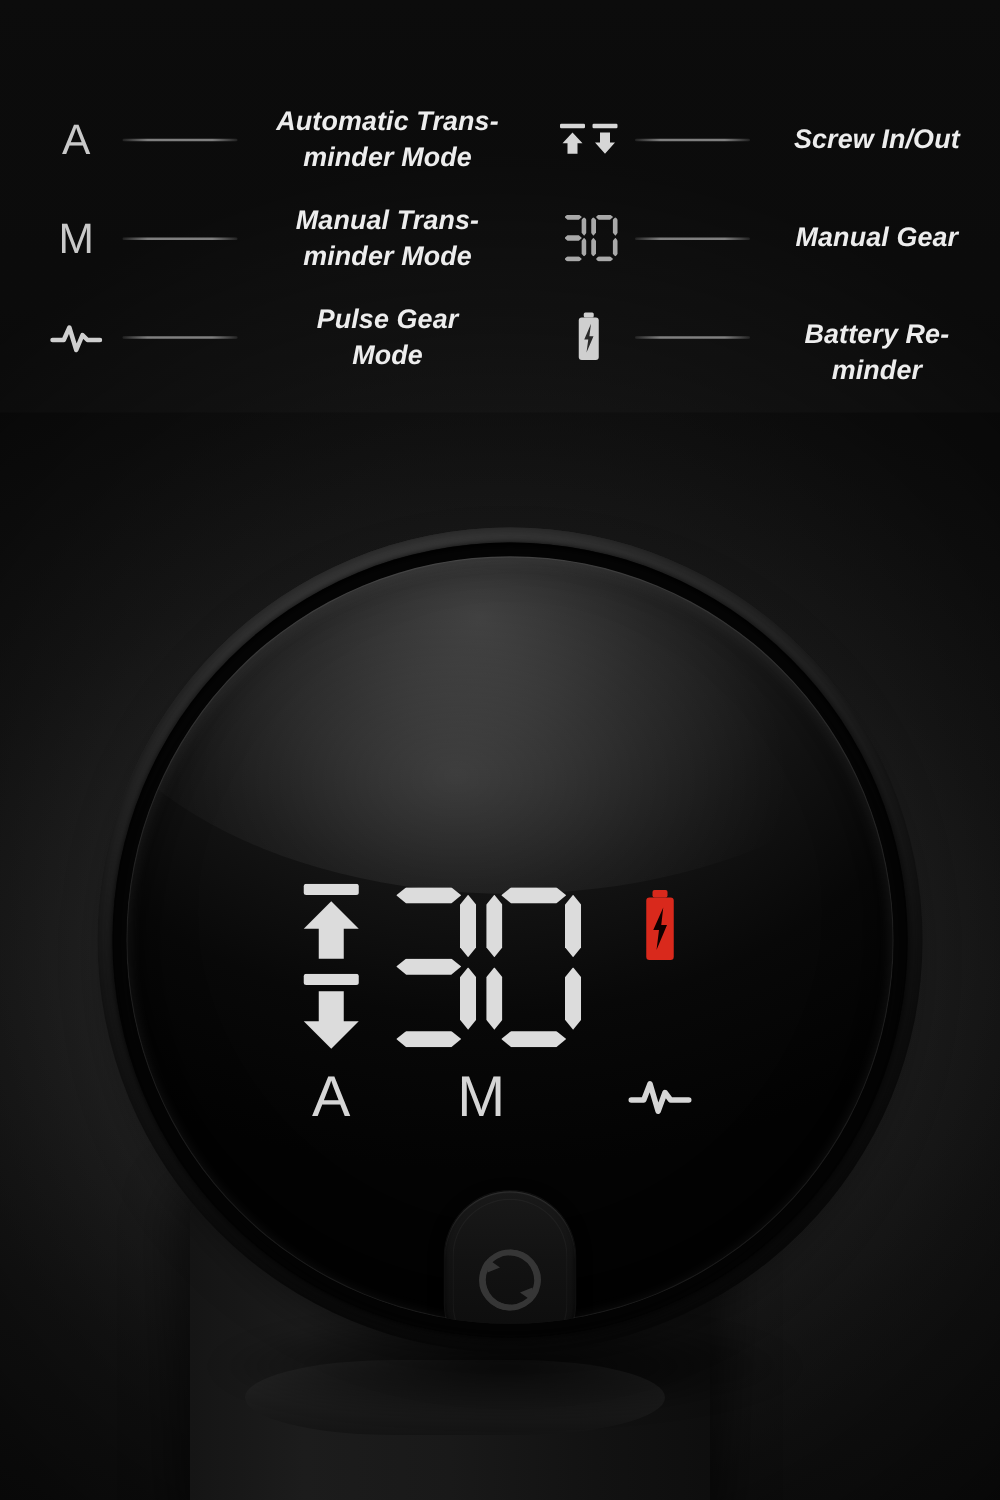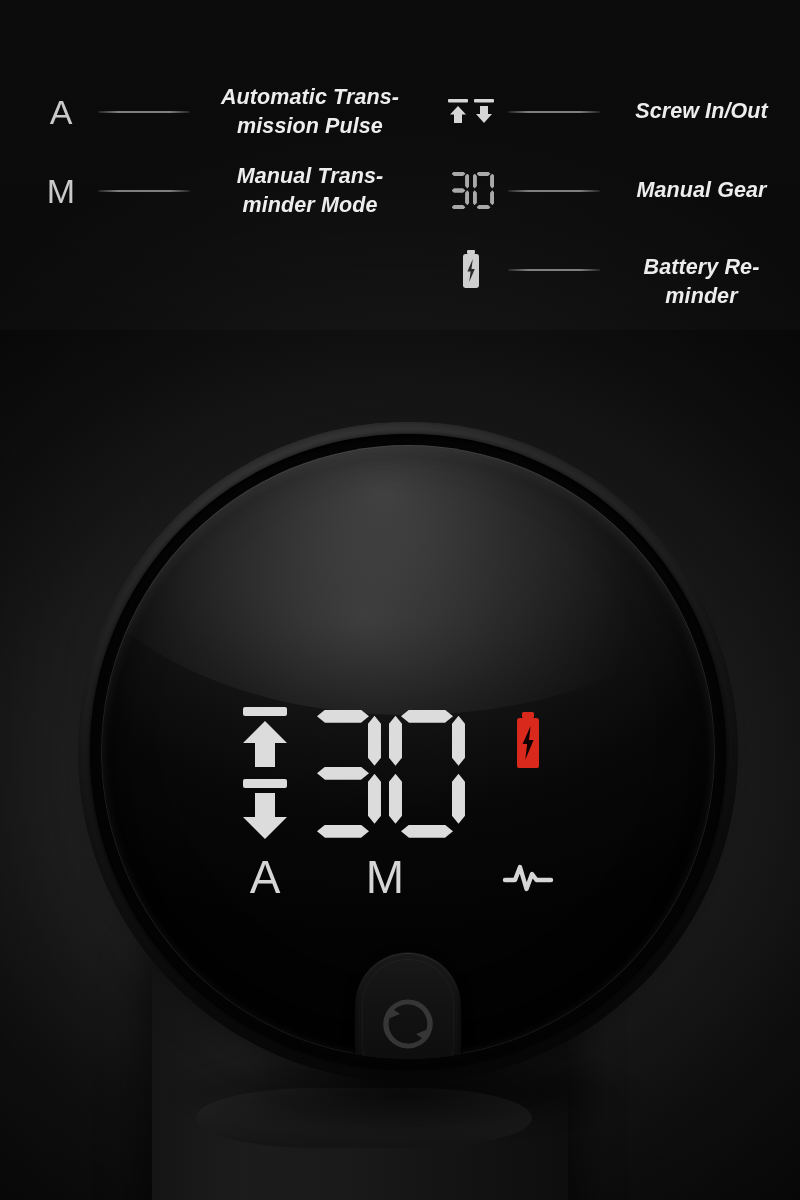--- a/index.html
+++ b/index.html
@@ -338,32 +338,42 @@
   <div class="legend">
 
     <div class="legend-col left">
 
       <div class="legend-row">
         <div class="legend-icon">
           <span style="font-size:34px;font-weight:400;color:#c9c9c9;line-height:1;">A</span>
         </div>
         <div class="legend-rule"></div>
         <div class="legend-text" style="white-space:pre-line;">Automatic Trans-
-mission Pulse</div>
+minder Mode</div>
       </div>
 
       <div class="legend-row">
         <div class="legend-icon">
           <span style="font-size:34px;font-weight:400;color:#c9c9c9;line-height:1;">M</span>
         </div>
         <div class="legend-rule"></div>
         <div class="legend-text" style="white-space:pre-line;">Manual Trans-
 minder Mode</div>
       </div>
 
+      <div class="legend-row">
+        <div class="legend-icon">
+          <svg width="42" height="30" viewBox="0 0 42 30" aria-hidden="true">
+            <path d="M2 17 H11 L15.5 7 L21 25 L26 13 L30 17 H40" fill="none" stroke="#cfcfcf" stroke-width="3.6" stroke-linecap="round" stroke-linejoin="round"></path>
+          </svg>
+        </div>
+        <div class="legend-rule"></div>
+        <div class="legend-text" style="white-space:pre-line;">Pulse Gear
+Mode</div>
+      </div>
 
     </div>
 
     <div class="legend-col right">
 
       <div class="legend-row">
         <div class="legend-icon">
           <svg width="56" height="34" viewBox="0 0 56 34" aria-hidden="true">
 
             <rect x="5" y="4" width="20" height="3.6" rx="1" fill="#d6d6d6"></rect>

